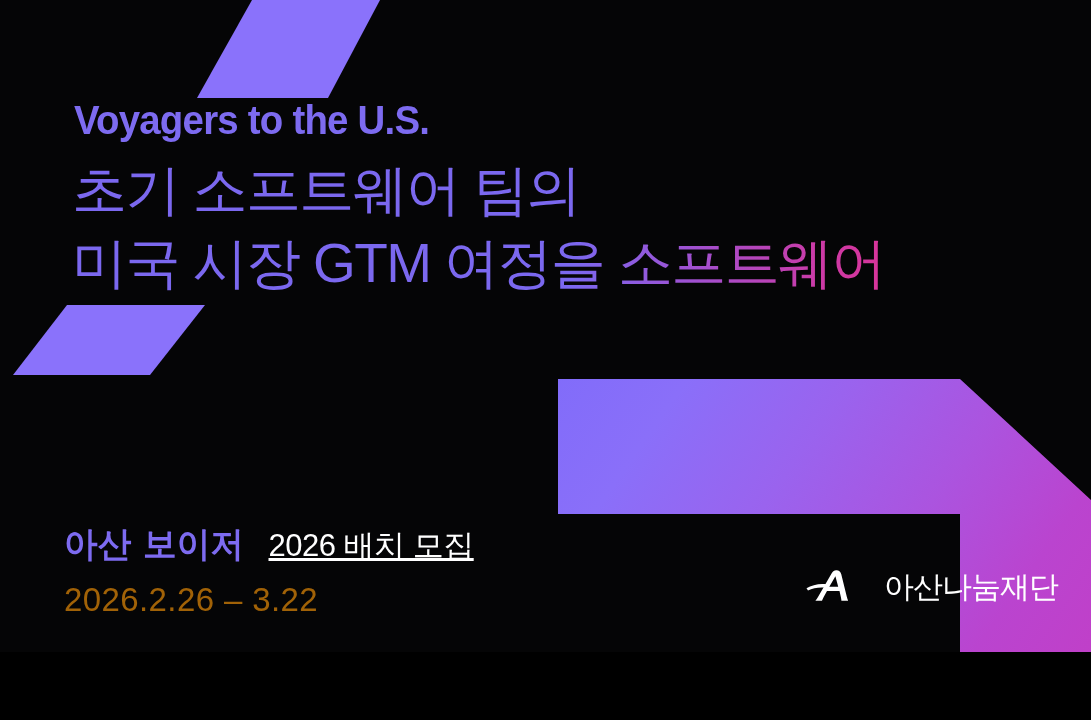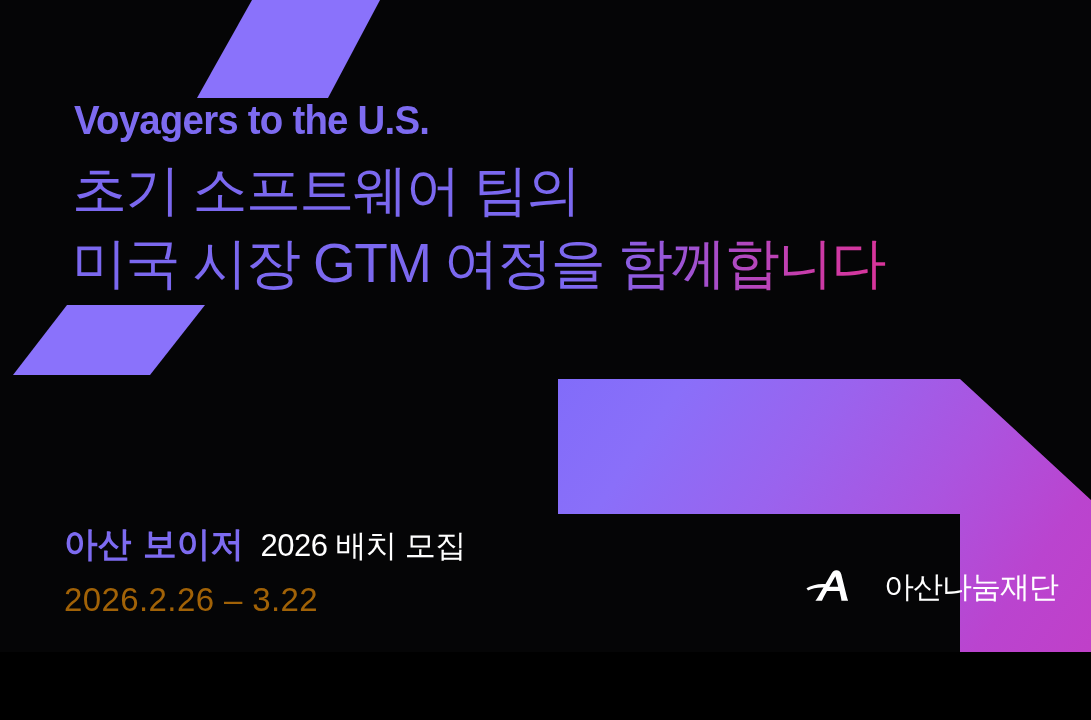--- a/index.html
+++ b/index.html
@@ -103,41 +103,42 @@
   
   #info-block {
     position: absolute;
     left: 64px;
     top: 528px;
   }
 
   #info-line-1 {
     display: flex;
     align-items: baseline;
-    gap: 20px;
+    gap: 28px;
     white-space: nowrap;
   }
 
   #program-logo {
     font-size: 33px;
     font-weight: 700;
     color: #7d6bf0;
     letter-spacing: 0px;
     line-height: 1;
     font-family: "DejaVu Sans", sans-serif;
     transform: scaleX(1.02) scaleY(1.06);
     transform-origin: left bottom;
   }
 
   #cohort-label {
     font-size: 31px;
     font-weight: 500;
     color: #ffffff;
     letter-spacing: -0.5px;
     line-height: 1;
+    text-decoration: underline;
   }
 
   #date-range {
     margin-top: 22px;
     font-size: 33px;
     font-weight: 400;
     color: #a16207;
     letter-spacing: 0.4px;
     line-height: 1;
   }
@@ -170,21 +171,21 @@
 
   <div class="shape" id="shape-top-parallelogram"></div>
 
   <div class="shape" id="shape-left-parallelogram"></div>
 
   <div class="shape" id="shape-corner-arrow"></div>
 
   <div id="headline">
     <p class="kicker">Voyagers to the U.S.</p>
     <p class="head-line" id="head-line-1">초기 소프트웨어 팀의</p>
-    <p class="head-line" id="head-line-2">미국 시장 GTM 여정을 함께합니다</p>
+    <p class="head-line" id="head-line-2">미국 시장 GTM 여정을 소프트웨어</p>
   </div>
 
   <div id="info-block">
     <div id="info-line-1">
       <span id="program-logo">아산 보이저</span>
       <span id="cohort-label">2026 배치 모집</span>
     </div>
     <div id="date-range">2026.2.26 – 3.22</div>
   </div>
 

